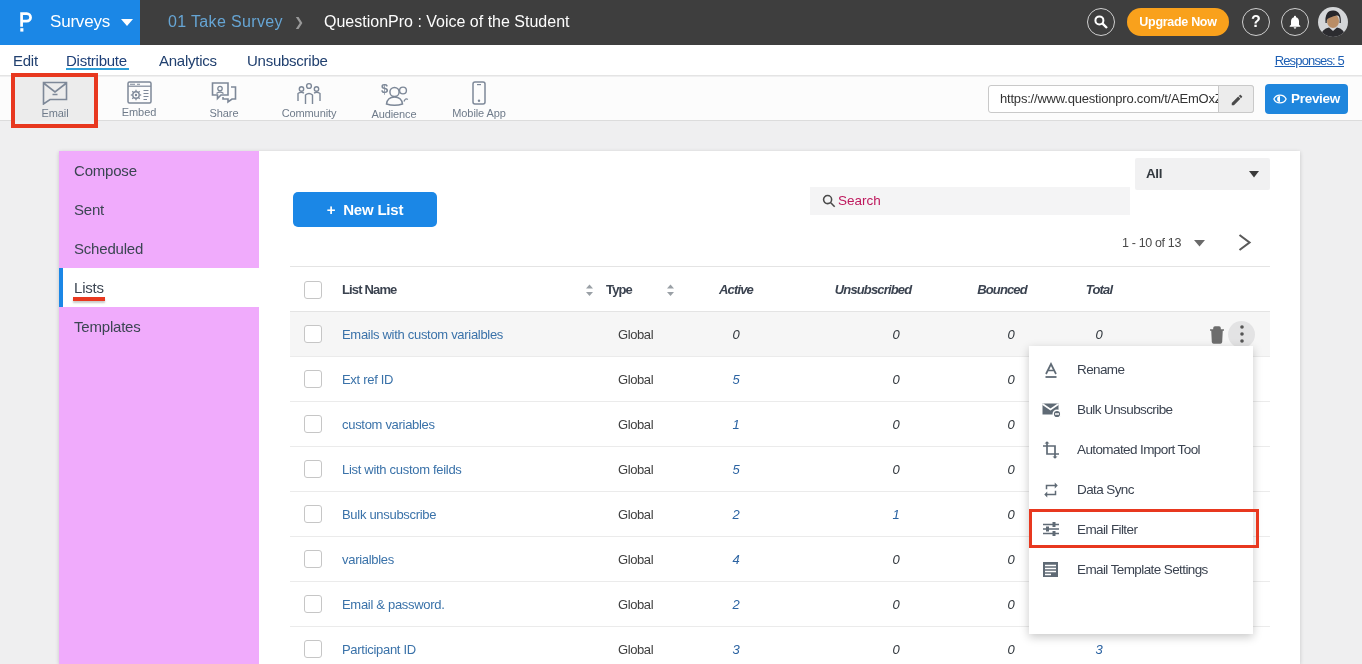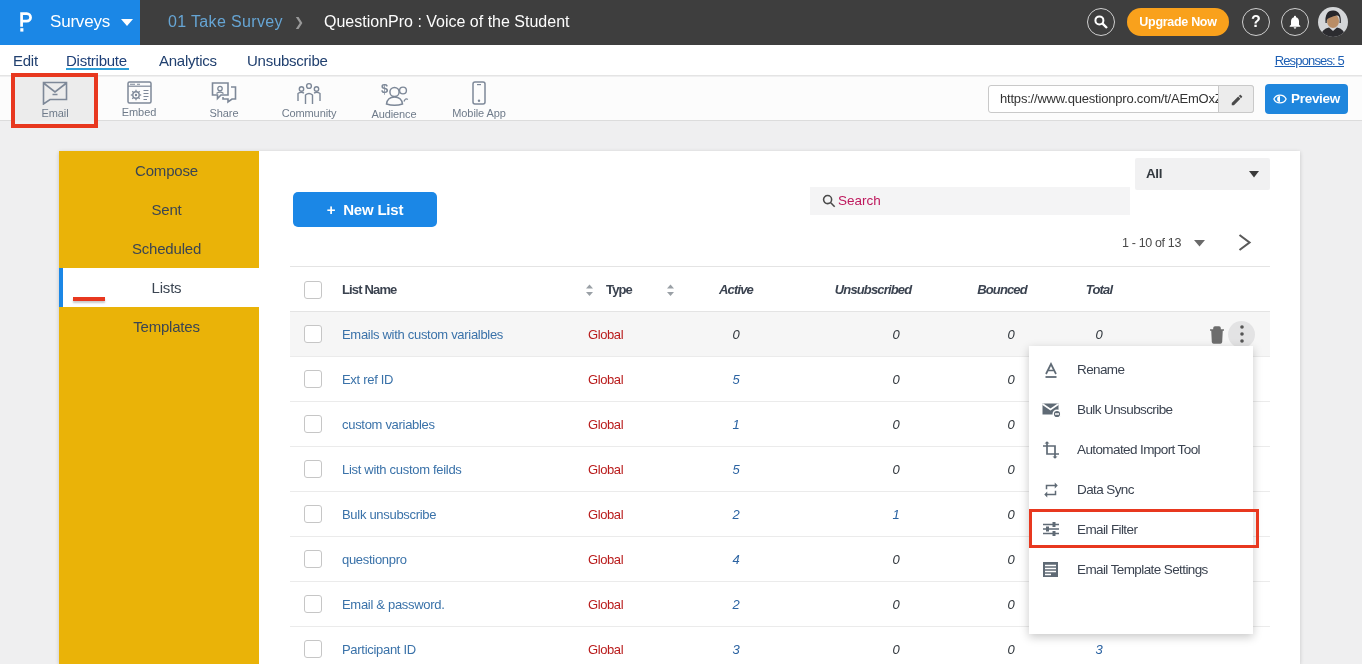--- a/index.html
+++ b/index.html
@@ -29,21 +29,21 @@
 .tool .lbl { display:block; font-size:11px; color:#6f7b8a; margin-top:2px; letter-spacing:-0.1px; }
 .tool svg { display:block; margin:4px auto 0; }
 .email-bg { position:absolute; left:15px; top:-1px; width:79px; height:45px; background:#ececec; }
 .redbox-email { position:absolute; left:11px; top:-4px; width:87px; height:55px; border:4px solid #e8381f; z-index:5; }
 .urlbox { position:absolute; left:988px; top:8px; width:266px; height:28px; background:#fff; border:1px solid #c9c9c9; border-radius:3px; font-size:13px; color:#333; line-height:26px; padding-left:11px; letter-spacing:-0.2px; white-space:nowrap; overflow:hidden; }
 .urlpencil { position:absolute; left:1218px; top:8px; width:36px; height:28px; background:#ececec; border:1px solid #c9c9c9; border-radius:0 3px 3px 0; }
 .previewbtn { position:absolute; left:1265px; top:7px; width:83px; height:30px; background:#1f86dd; border-radius:4px; color:#fff; font-size:13.5px; font-weight:bold; text-align:center; line-height:30px; letter-spacing:-0.3px; }
 
 
 .card { position:absolute; left:59px; top:151px; width:1241px; height:513px; background:#fff; box-shadow:0 1px 4px rgba(0,0,0,0.18); }
-.sidebar { position:absolute; left:0; top:0; width:200px; height:513px; background:#eab308;text-align:center; }
+.sidebar { position:absolute; left:0; top:0; width:200px; height:513px; background:#f0abfc; }
 .side-item { position:absolute; left:0; width:200px; height:39px; line-height:39px; padding-left:15px; font-size:15px; color:#3b4552; letter-spacing:-0.2px; }
 .side-item.active { background:#fff; border-left:4px solid #1b87e6; padding-left:11px; }
 .lists-u { position:absolute; left:13.5px; top:145.5px; width:32px; height:4px; background:#e8381f; z-index:3; box-shadow:0 2px 2px rgba(150,150,150,0.5); }
 
 
 .searchbox { position:absolute; left:751px; top:7px; width:320px; height:28px; background:#f4f4f5; color:#be185d; font-size:13.5px; line-height:28px; padding-left:28px;margin-top:29px; }
 .allbox { position:absolute; left:1076px; top:7px; width:135px; height:32px; background:#f1f1f2; border-radius:2px; color:#33393f; font-size:13.5px; font-weight:bold; line-height:32px; padding-left:11px; letter-spacing:-0.4px; }
 .newlist { position:absolute; left:234px; top:41px; width:144px; height:35px; background:#1b87e6; border-radius:5px; color:#fff; font-size:15px; font-weight:bold; text-align:center; line-height:35px; letter-spacing:-0.2px; }
 .pagin { position:absolute; left:1063px; top:85px; font-size:12.5px; color:#4a4a4a; letter-spacing:-0.35px; }
 
@@ -51,21 +51,21 @@
 .table { position:absolute; left:231px; top:115px; width:980px; }
 .thead { position:relative; height:46px; border-top:1px solid #e4e4e4; border-bottom:1px solid #e4e4e4; font-weight:bold; color:#3b4350; font-size:13px; letter-spacing:-0.85px; }
 .trow { position:relative; height:45px; border-bottom:1px solid #ebebeb; font-size:13px; letter-spacing:-0.4px; }
 .trow.hl { background:#f6f6f6; }
 .cell { position:absolute; top:0; line-height:45px; white-space:nowrap; }
 .thead .cell { line-height:46px; }
 .ctr { transform:translateX(-50%);font-style:italic; }
 .cbx { position:absolute; left:14px; top:13px; width:18px; height:18px; background:#fff; border:1px solid #c6c6c6; border-radius:3px; }
 .thead .cbx { top:14px; }
 .lname { left:52px; color:#3a72a9; letter-spacing:-0.3px; }
-.gtype { left:298px; color:#b91c1c; }
+.gtype { left:328px; color:#404040; }
 .num { color:#30363c; }
 .numb { color:#2b63a2; }
 .sorti { position:absolute; top:17px; }
 
 
 .menu { position:absolute; left:970px; top:194.5px; width:224px; height:288px; background:#fff; box-shadow:0 3px 9px rgba(0,0,0,0.22); z-index:10; padding-top:4px; }
 .mitem { position:relative; height:40px; line-height:40px; font-size:13.5px; color:#3b4350; padding-left:48px; letter-spacing:-0.6px; }
 .mitem svg { position:absolute; left:13px; top:11px; }
 .redbox-sync { position:absolute; left:969.5px; top:358px; width:230px; height:39px; border:3.5px solid #e8381f; z-index:12; }
 </style>
@@ -297,21 +297,21 @@
     <div class="trow">
       <div class="cbx"></div>
       <span class="cell lname">Bulk unsubscribe</span>
       <span class="cell gtype">Global</span>
       <span class="cell ctr numb" style="left:446px">2</span>
       <span class="cell ctr numb" style="left:606px">1</span>
       <span class="cell ctr num" style="left:721px">0</span>
     </div>
     <div class="trow">
       <div class="cbx"></div>
-      <span class="cell lname">questionpro</span>
+      <span class="cell lname">varialbles</span>
       <span class="cell gtype">Global</span>
       <span class="cell ctr numb" style="left:446px">4</span>
       <span class="cell ctr num" style="left:606px">0</span>
       <span class="cell ctr num" style="left:721px">0</span>
     </div>
     <div class="trow">
       <div class="cbx"></div>
       <span class="cell lname">Email &amp; password.</span>
       <span class="cell gtype">Global</span>
       <span class="cell ctr numb" style="left:446px">2</span>

